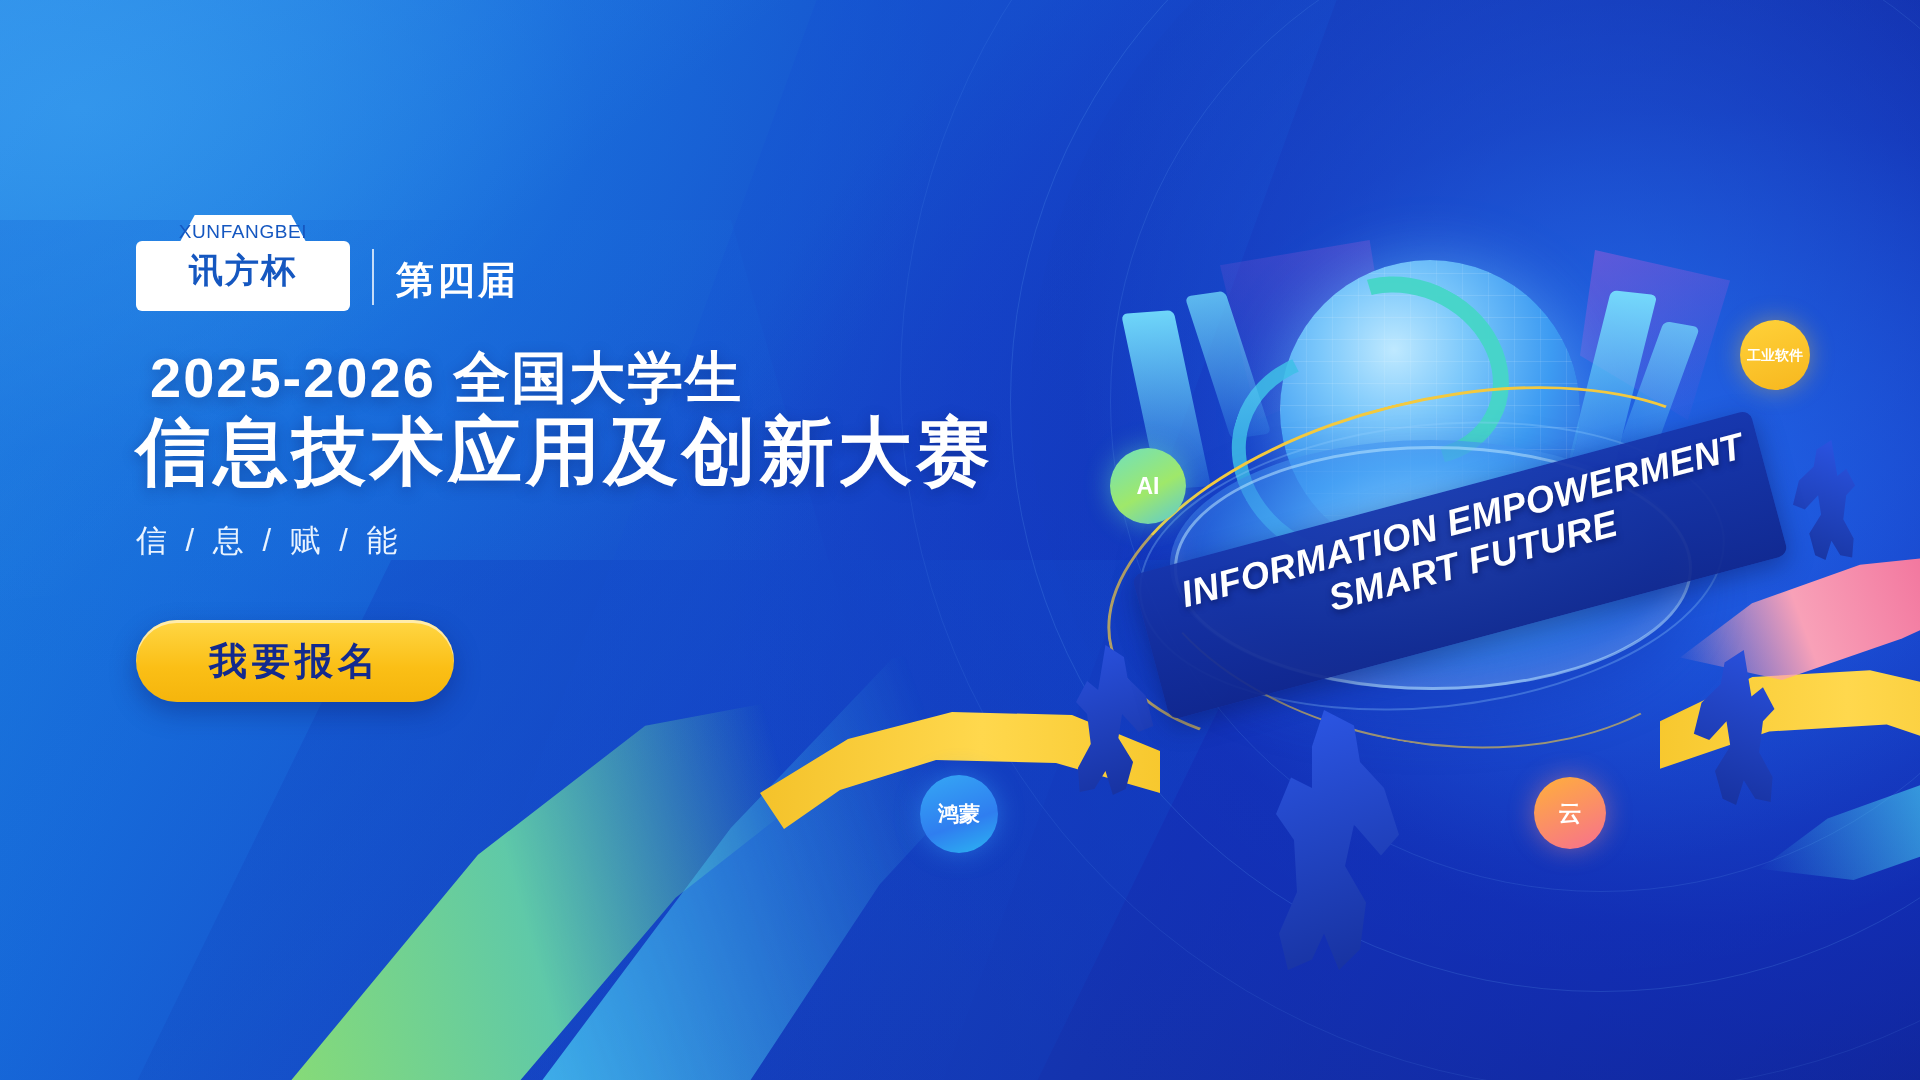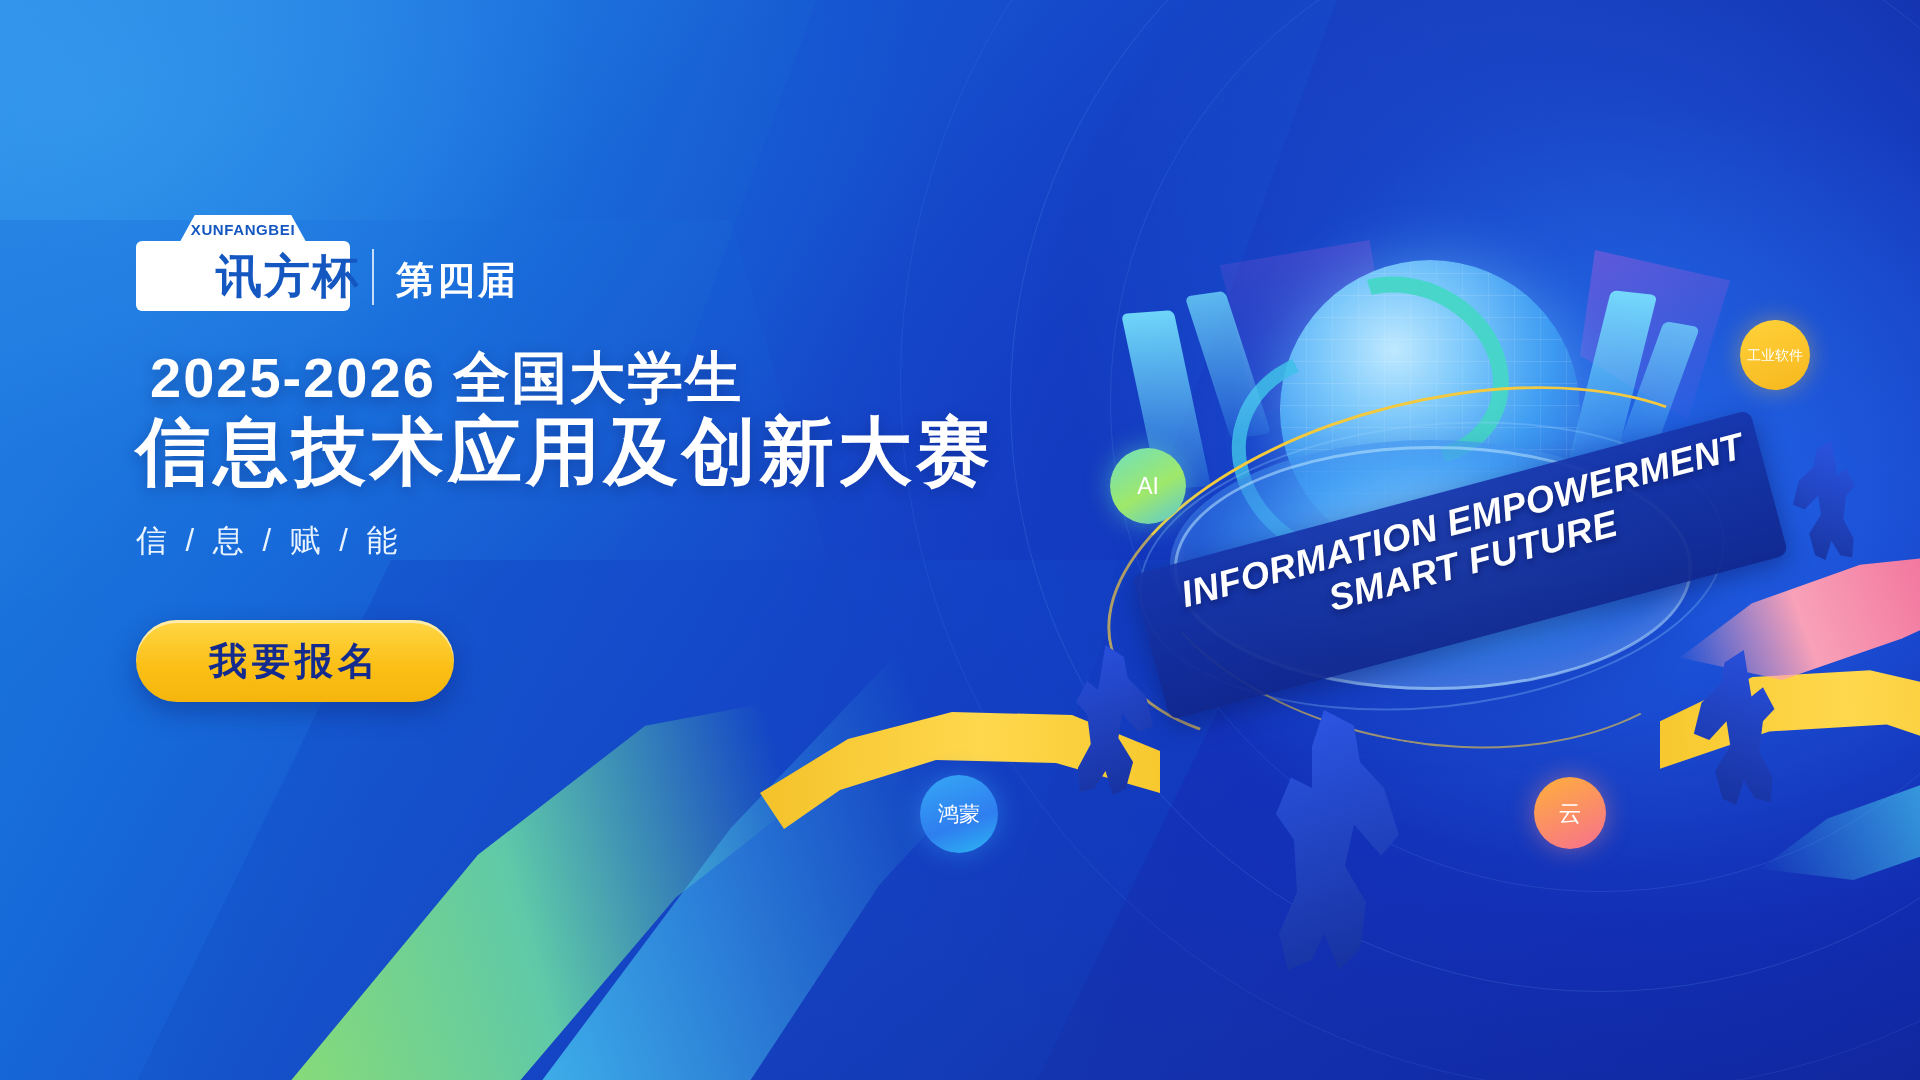--- a/index.html
+++ b/index.html
@@ -109,21 +109,21 @@
     background:linear-gradient(180deg,rgba(22,52,170,.92),rgba(16,38,140,.92));
     border-radius:10px;box-shadow:0 8px 26px rgba(8,22,90,.45);}
   .band-txt{position:absolute;left:1118px;top:500px;width:700px;transform:rotate(-15deg);
     text-align:center;color:#fff;font-weight:bold;font-style:italic;letter-spacing:.5px;
     text-shadow:0 3px 6px rgba(8,22,90,.65);}
   .band-l1{font-size:37px;line-height:1.08;}
   .band-l2{font-size:37px;line-height:1.18;}
 
   
   .tag{position:absolute;border-radius:50%;display:flex;align-items:center;justify-content:center;
-    color:#fff;font-weight:normal;line-height:1.06;}
+    color:#fff;font-weight:bold;line-height:1.06;}
   .tag-ai{left:1110px;top:448px;width:76px;height:76px;font-size:23px;
     background:linear-gradient(150deg,#6fe0c0,#9fe86a 55%,#59c8d8);
     box-shadow:0 0 26px rgba(110,230,190,.45);}
   .tag-ind{left:1740px;top:320px;width:70px;height:70px;font-size:14px;
     background:linear-gradient(160deg,#ffd23a,#f7b71e);
     box-shadow:0 0 24px rgba(255,200,50,.40);}
   .tag-hm{left:920px;top:775px;width:78px;height:78px;font-size:21px;
     background:linear-gradient(160deg,#35a8f5,#2f7ef0 60%,#2bb7f2);
     box-shadow:0 0 26px rgba(60,160,250,.45);}
   .tag-cloud{left:1534px;top:777px;width:72px;height:72px;font-size:23px;
@@ -147,23 +147,23 @@
 
   
   .content{position:absolute;left:136px;top:215px;width:1000px;}
 
   .logo-row{display:flex;align-items:flex-end;gap:22px;height:96px;}
   .logo-badge{position:relative;width:214px;height:96px;}
   .logo-plate{position:absolute;left:0;bottom:0;width:214px;height:70px;background:#fff;border-radius:6px;}
   .logo-tab{position:absolute;left:40px;top:0;width:134px;height:34px;background:#fff;
     border-radius:8px 8px 0 0;clip-path:polygon(14% 0%,86% 0%,100% 100%,0% 100%);}
   .logo-en{position:absolute;left:40px;top:6px;width:134px;text-align:center;
-    color:#1557c0;font-size:15px;font-weight:bold;letter-spacing:.6px;}
-  .logo-cn{position:absolute;left:0;bottom:2px;width:214px;text-align:center;
-    color:#1557c0;font-size:46px;font-weight:bold;letter-spacing:2px;line-height:66px;margin-left:45px;}
+    color:#1557c0;font-size:19px;font-weight:normal;letter-spacing:.6px;}
+  .logo-cn{position:absolute;left:0;bottom:8px;width:214px;text-align:center;
+    color:#1557c0;font-size:34px;font-weight:bold;letter-spacing:2px;line-height:66px;}
   .logo-div{width:2px;height:56px;background:rgba(255,255,255,.75);margin-bottom:6px;}
   .edition{color:#fff;font-size:38px;font-weight:bold;letter-spacing:3px;line-height:1;margin-bottom:12px;}
 
   .title1{margin-top:36px;color:#fff;font-size:56px;font-weight:bold;letter-spacing:2px;line-height:1.1;
     text-shadow:0 4px 14px rgba(8,26,95,.35);white-space:nowrap;margin-left:14px;}
   .title2{color:#fff;font-size:74px;font-weight:bold;letter-spacing:4px;line-height:1.16;
     text-shadow:0 4px 14px rgba(8,26,95,.35);white-space:nowrap;}
 
   .slogan{margin-top:26px;color:#eaf4ff;font-size:31px;letter-spacing:5px;display:flex;gap:88px;}
   .slogan span{display:block;}

